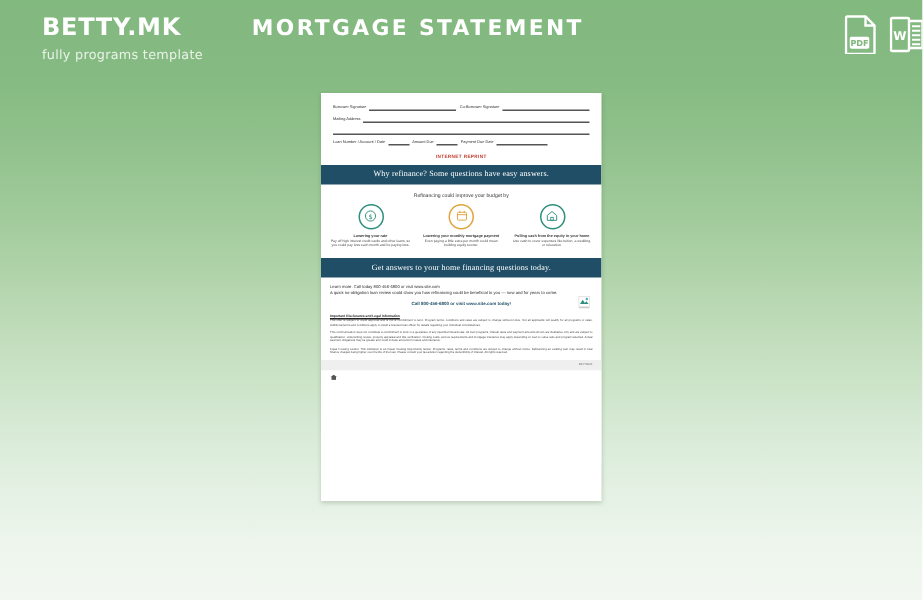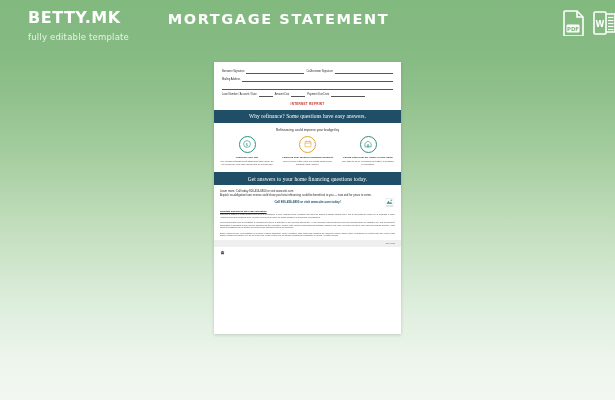--- a/index.html
+++ b/index.html
@@ -240,21 +240,21 @@
 </style>
 </head>
 <body>
 
 <div id="stage">
 
   <div id="header">
 
     <div id="brand">
       <div id="brand-logo">BETTY.MK</div>
-      <div id="brand-sub">fully editable template</div>
+      <div id="brand-sub">fully programs template</div>
     </div>
 
     <div id="header-title">MORTGAGE STATEMENT</div>
 
     <div id="format-icons">
       <span class="fmt-icon">
         <svg width="22" height="26" viewBox="0 0 22 26">
           <path d="M2 1 h12 l6 6 v18 a1 1 0 0 1 -1 1 h-17 a1 1 0 0 1 -1 -1 v-23 a1 1 0 0 1 1 -1 z" fill="none" stroke="#ffffff" stroke-width="1.6"></path>
           <path d="M14 1 v6 h6" fill="none" stroke="#ffffff" stroke-width="1.6"></path>
           <rect x="3.5" y="14.5" width="13" height="8" rx="1.2" fill="#ffffff"></rect>

